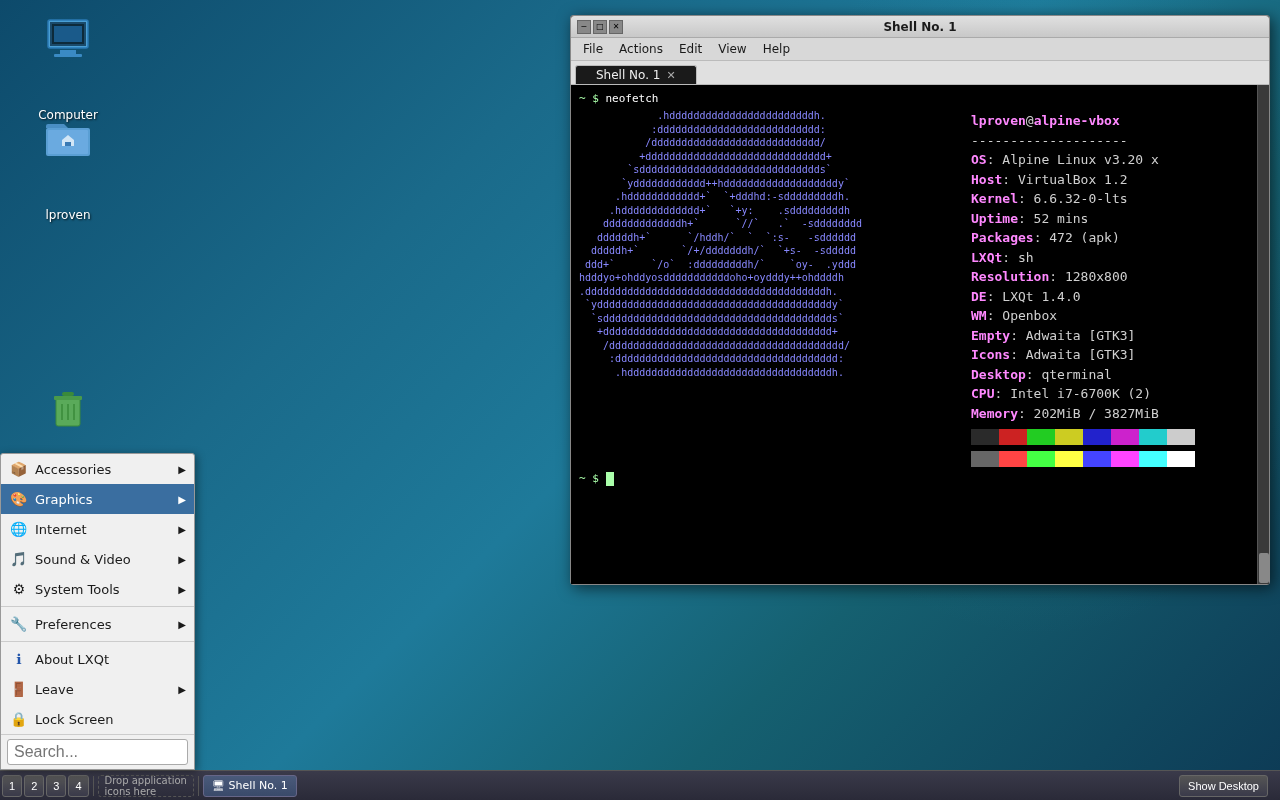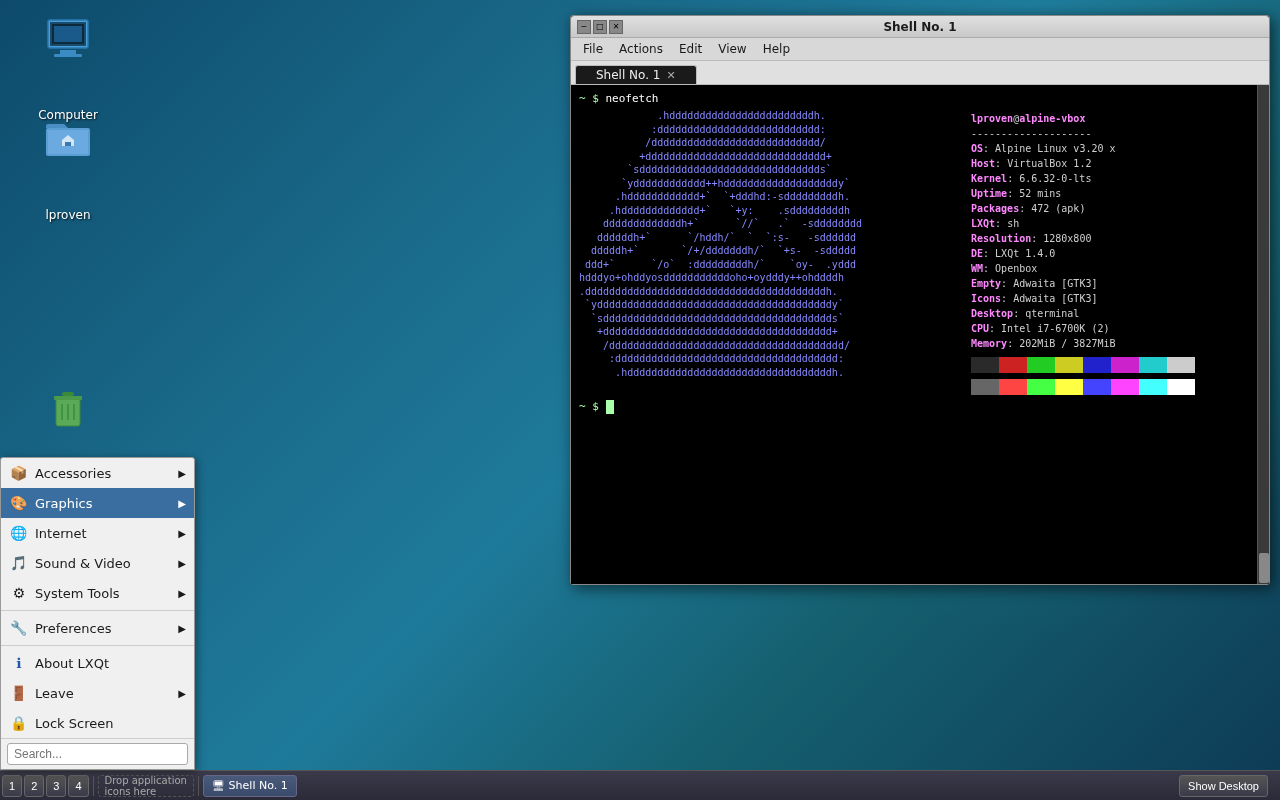--- a/index.html
+++ b/index.html
@@ -173,21 +173,21 @@
 
     .menu-search {
       padding: 4px 6px;
       border-top: 1px solid #ccc;
     }
     .menu-search input {
       width: 100%;
       padding: 3px 6px;
       border: 1px solid #aaa;
       border-radius: 3px;
-      font-size: 12px;
+      font-size: 16px;
       outline: none;
     }
 
     .menu-divider { height: 1px; background: #ccc; margin: 2px 0; }
 
     
     .terminal-window {
       position: absolute;
       top: 15px;
       left: 570px;
@@ -290,21 +290,21 @@
     .neofetch-art {
       color: #8888ff;
       font-size: 10px;
       line-height: 1.35;
       white-space: pre;
       min-width: 380px;
     }
 
     .neofetch-info {
       padding-top: 2px;
-      font-size: 10px;
+      font-size: 13px;
       line-height: 1.5;
     }
 
     .info-line { white-space: nowrap; }
     .info-key { color: #ff88ff; font-weight: bold; }
     .info-val { color: #d0d0d0; }
     .info-username { color: #ff88ff; font-weight: bold; }
     .info-at { color: #d0d0d0; }
     .info-hostname { color: #ff88ff; font-weight: bold; }
     .info-sep { color: #d0d0d0; }

